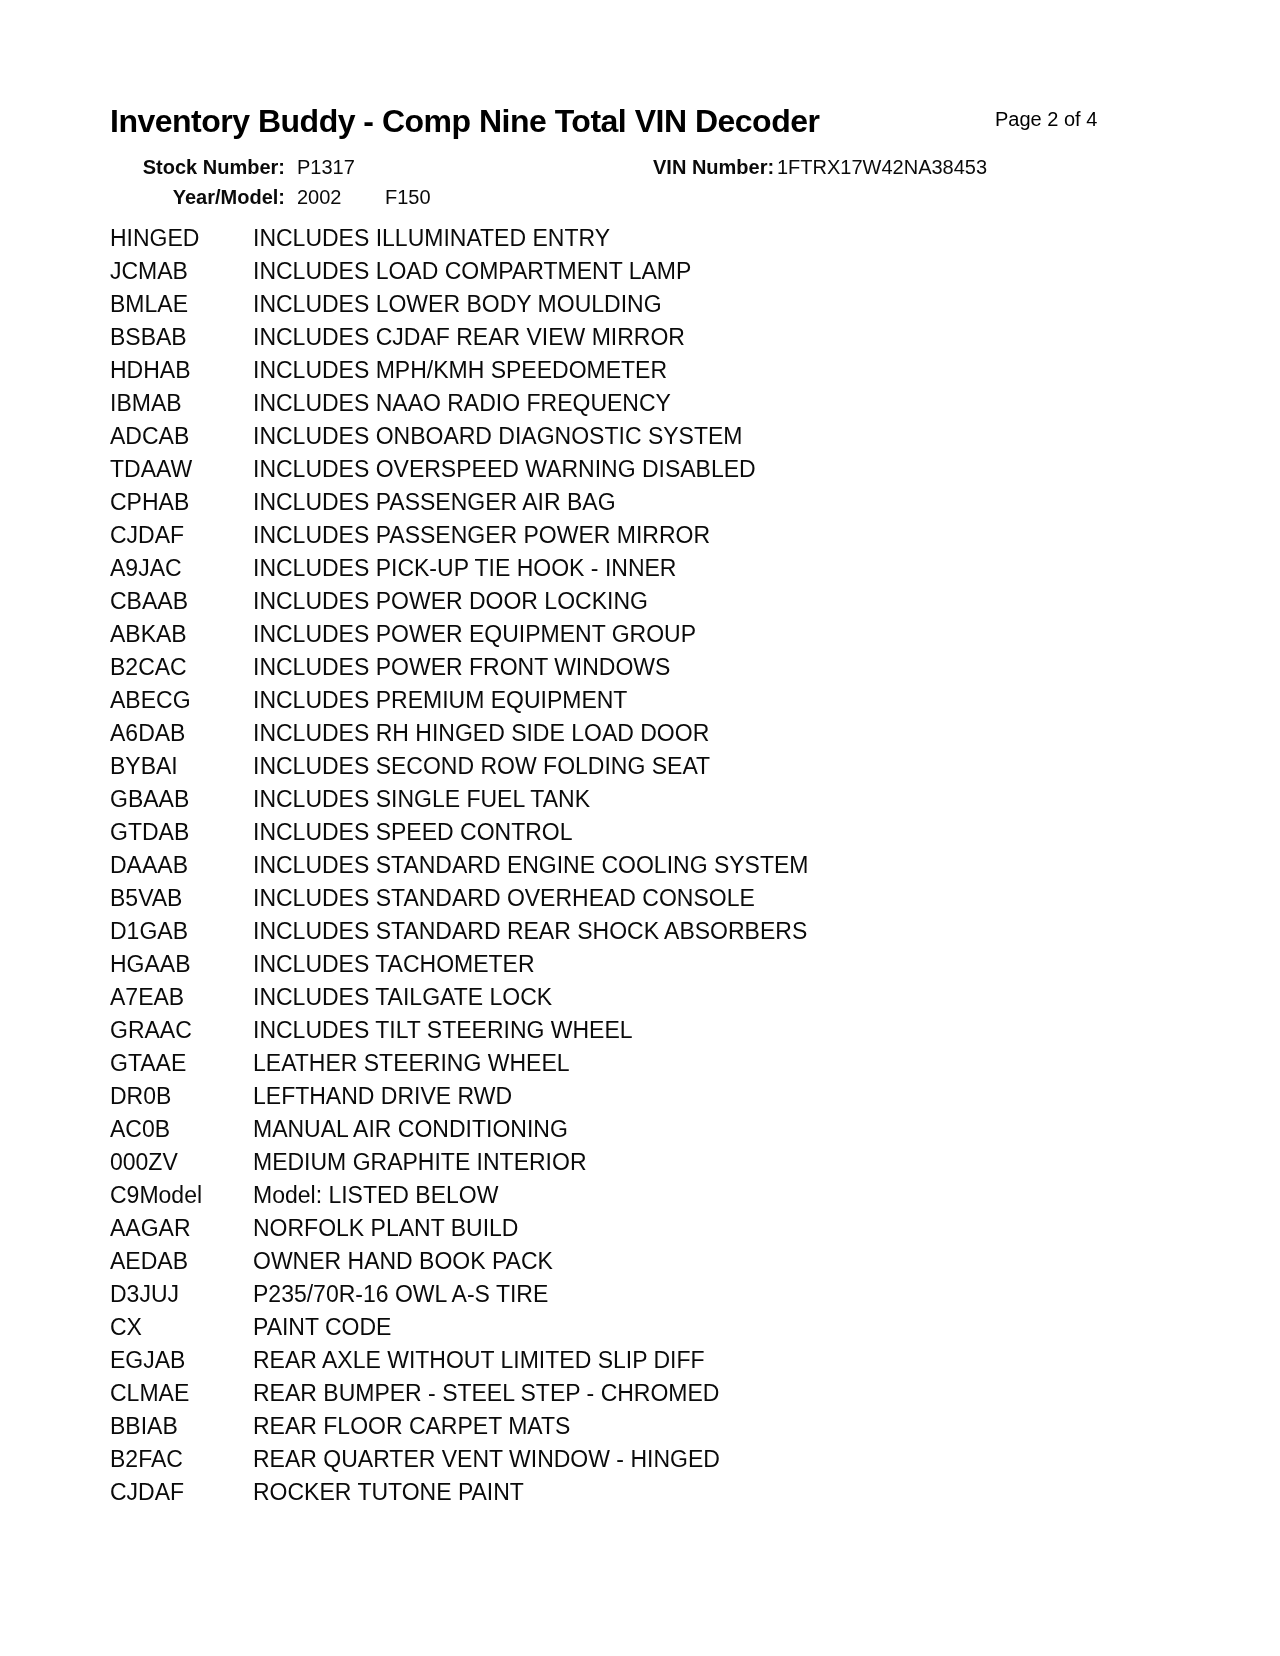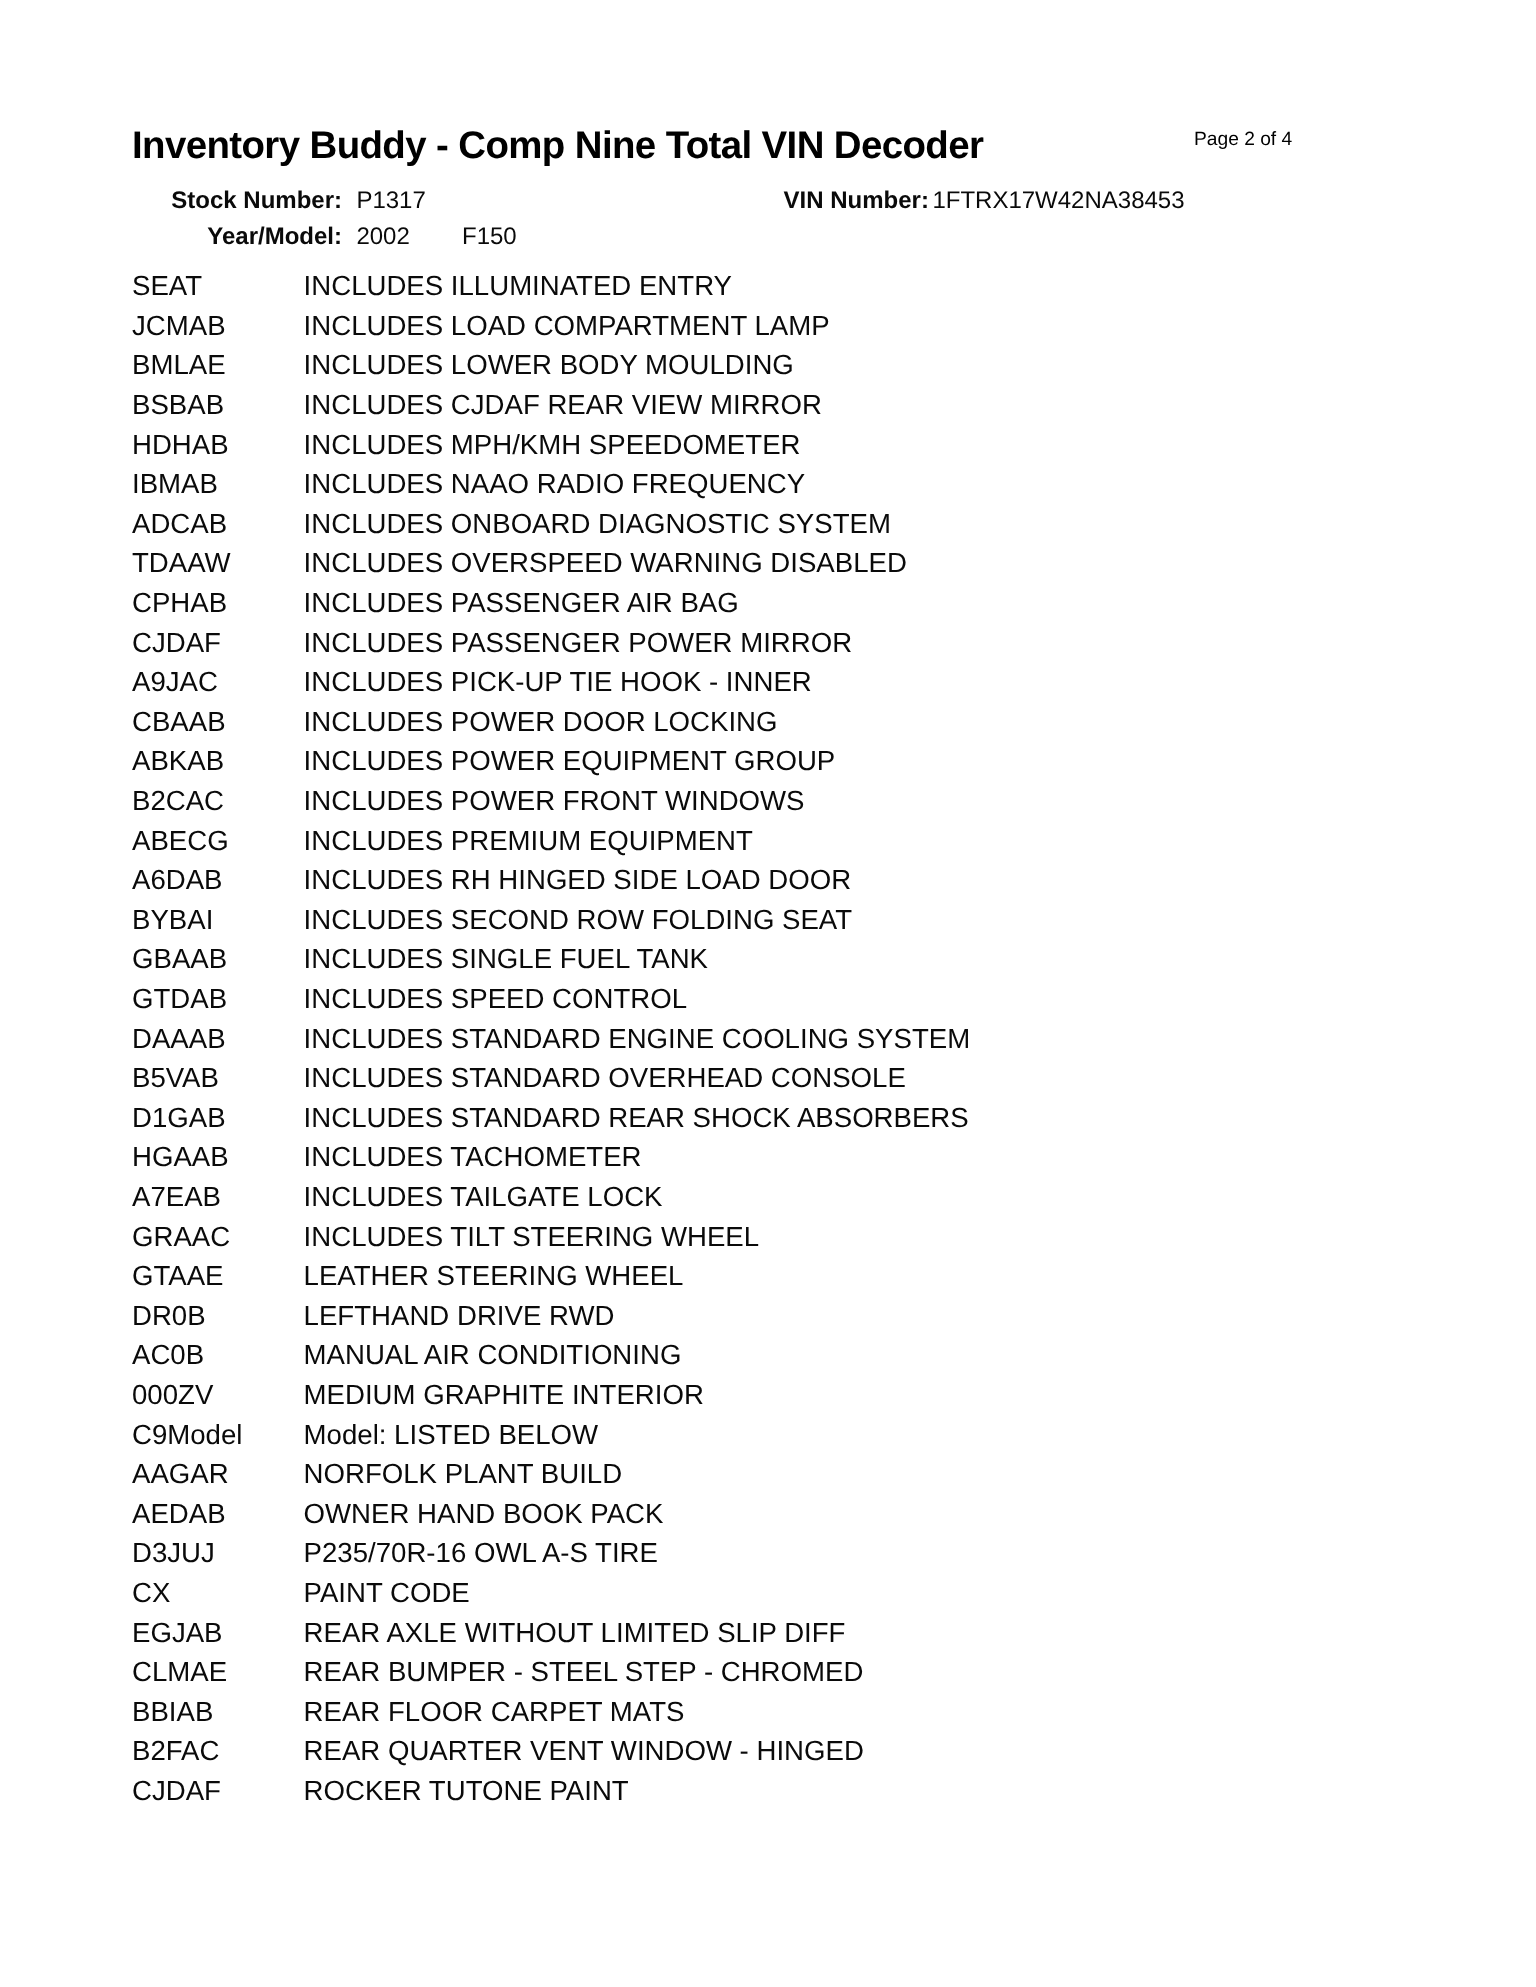--- a/index.html
+++ b/index.html
@@ -30,21 +30,21 @@
     font-size: 32px;
     font-weight: bold;
     letter-spacing: -0.5px;
     color: #000000;
     white-space: nowrap;
   }
   .page-indicator {
     position: absolute;
     left: 995px;
     top: 108px;
-    font-size: 16px;
+    font-size: 20px;
     color: #000000;
     white-space: nowrap;
   }
   
   .meta {
     position: absolute;
     left: 0;
     top: 152px;
     width: 1280px;
     height: 70px;
@@ -111,21 +111,21 @@
     </div>
     <div class="meta-row row2">
       <span class="meta-label col-left">Year/Model:</span>
       <span class="meta-value val-year">2002</span>
       <span class="meta-value val-model">F150</span>
     </div>
   </div>
 
   <div class="options" id="options-list">
       <div class="option-row">
-      <span class="option-code">SEAT</span>
+      <span class="option-code">HINGED</span>
       <span class="option-description">INCLUDES ILLUMINATED ENTRY</span>
     </div>
       <div class="option-row">
       <span class="option-code">JCMAB</span>
       <span class="option-description">INCLUDES LOAD COMPARTMENT LAMP</span>
     </div>
       <div class="option-row">
       <span class="option-code">BMLAE</span>
       <span class="option-description">INCLUDES LOWER BODY MOULDING</span>
     </div>

